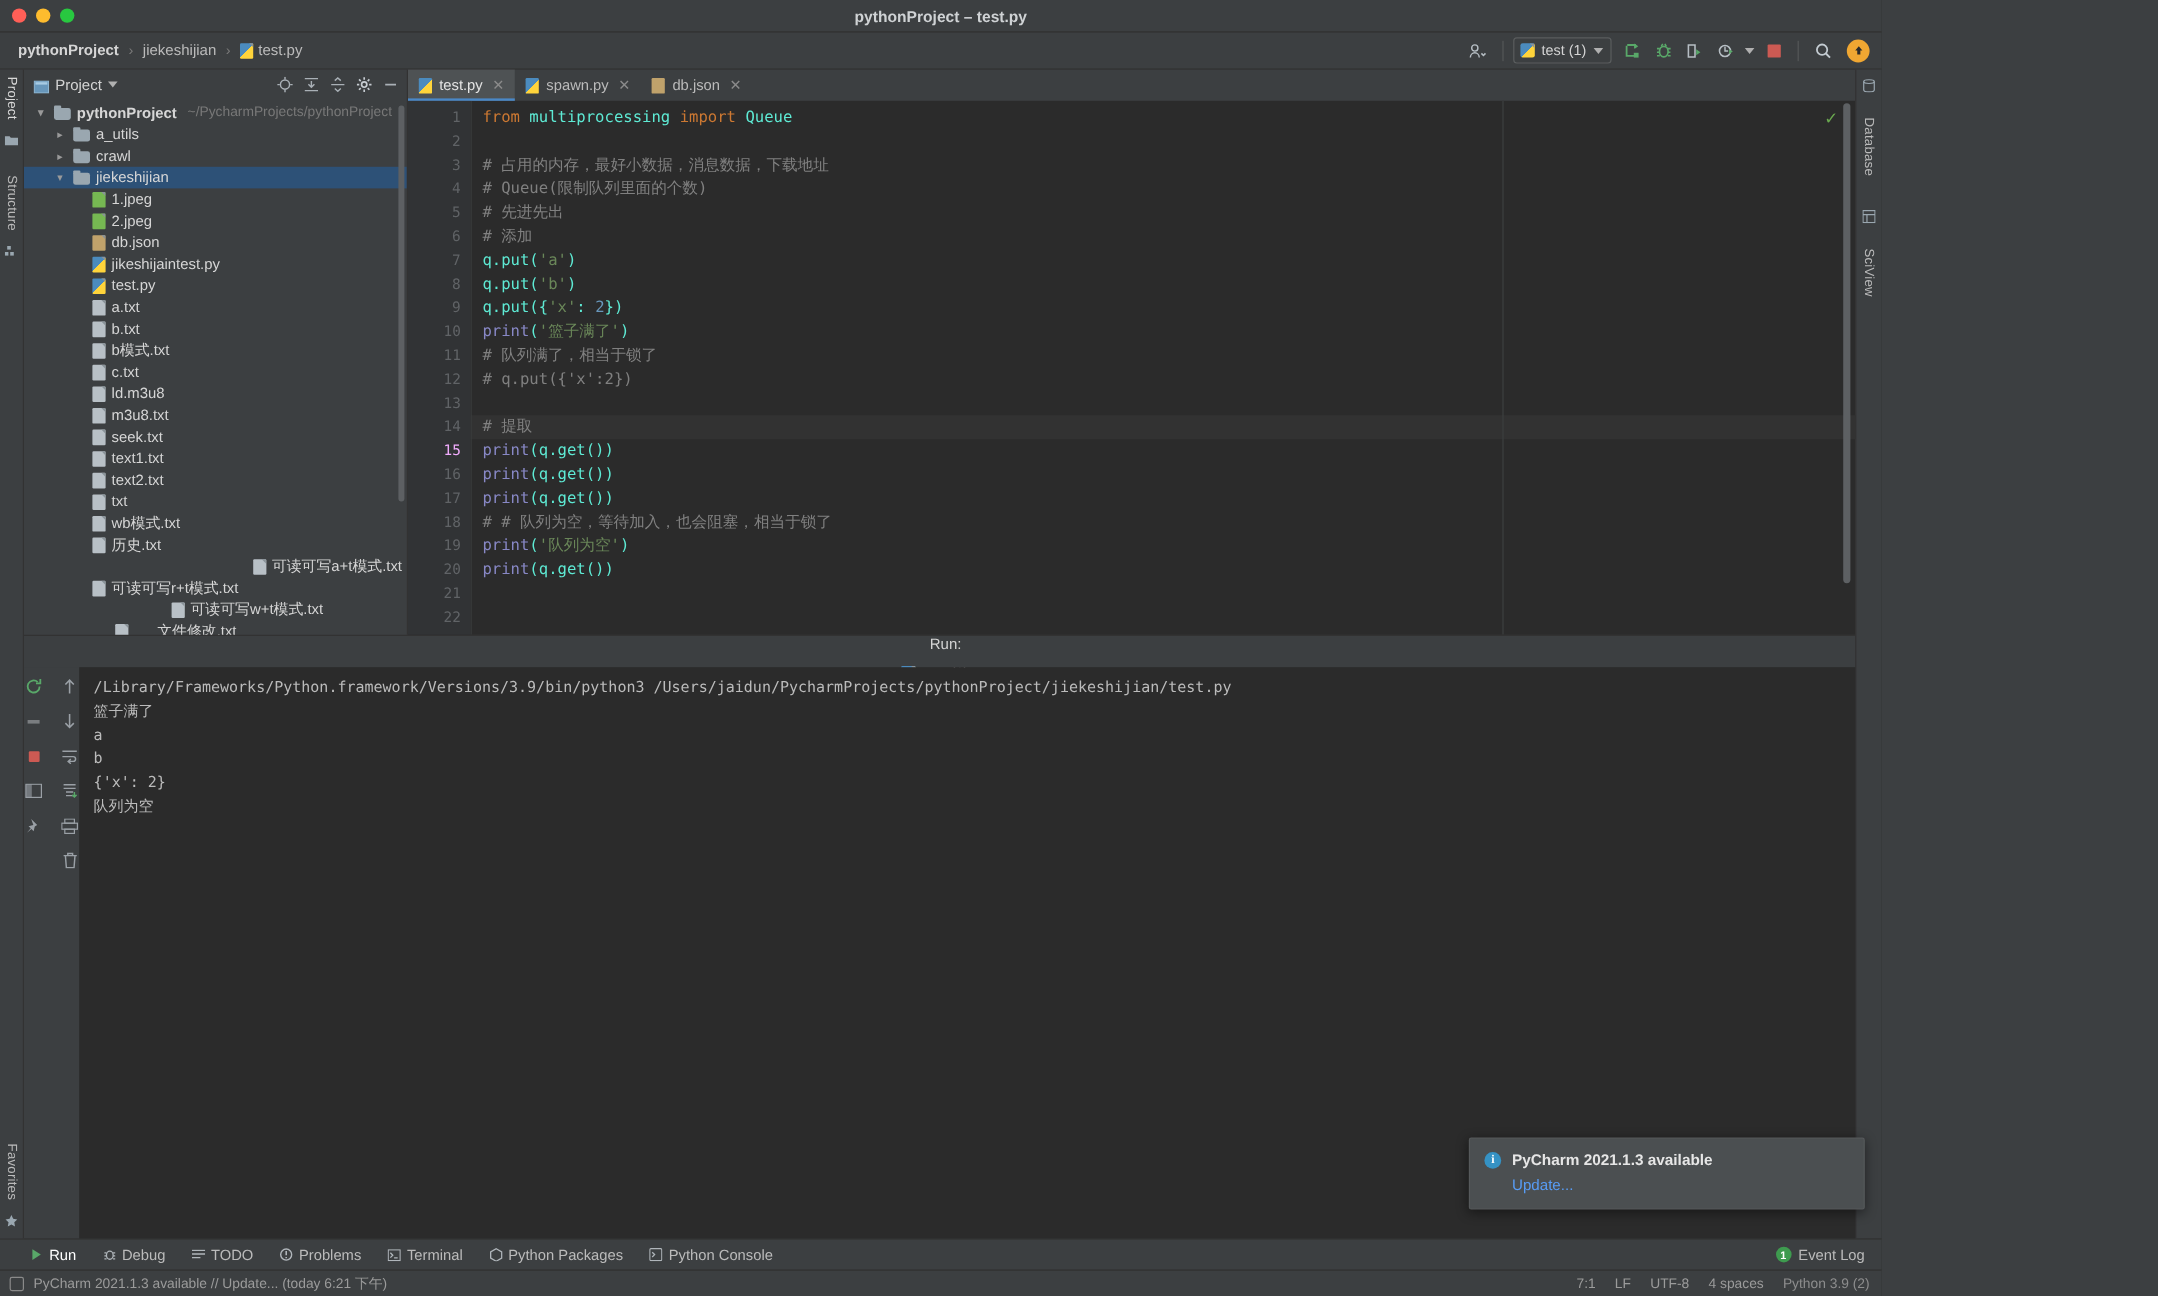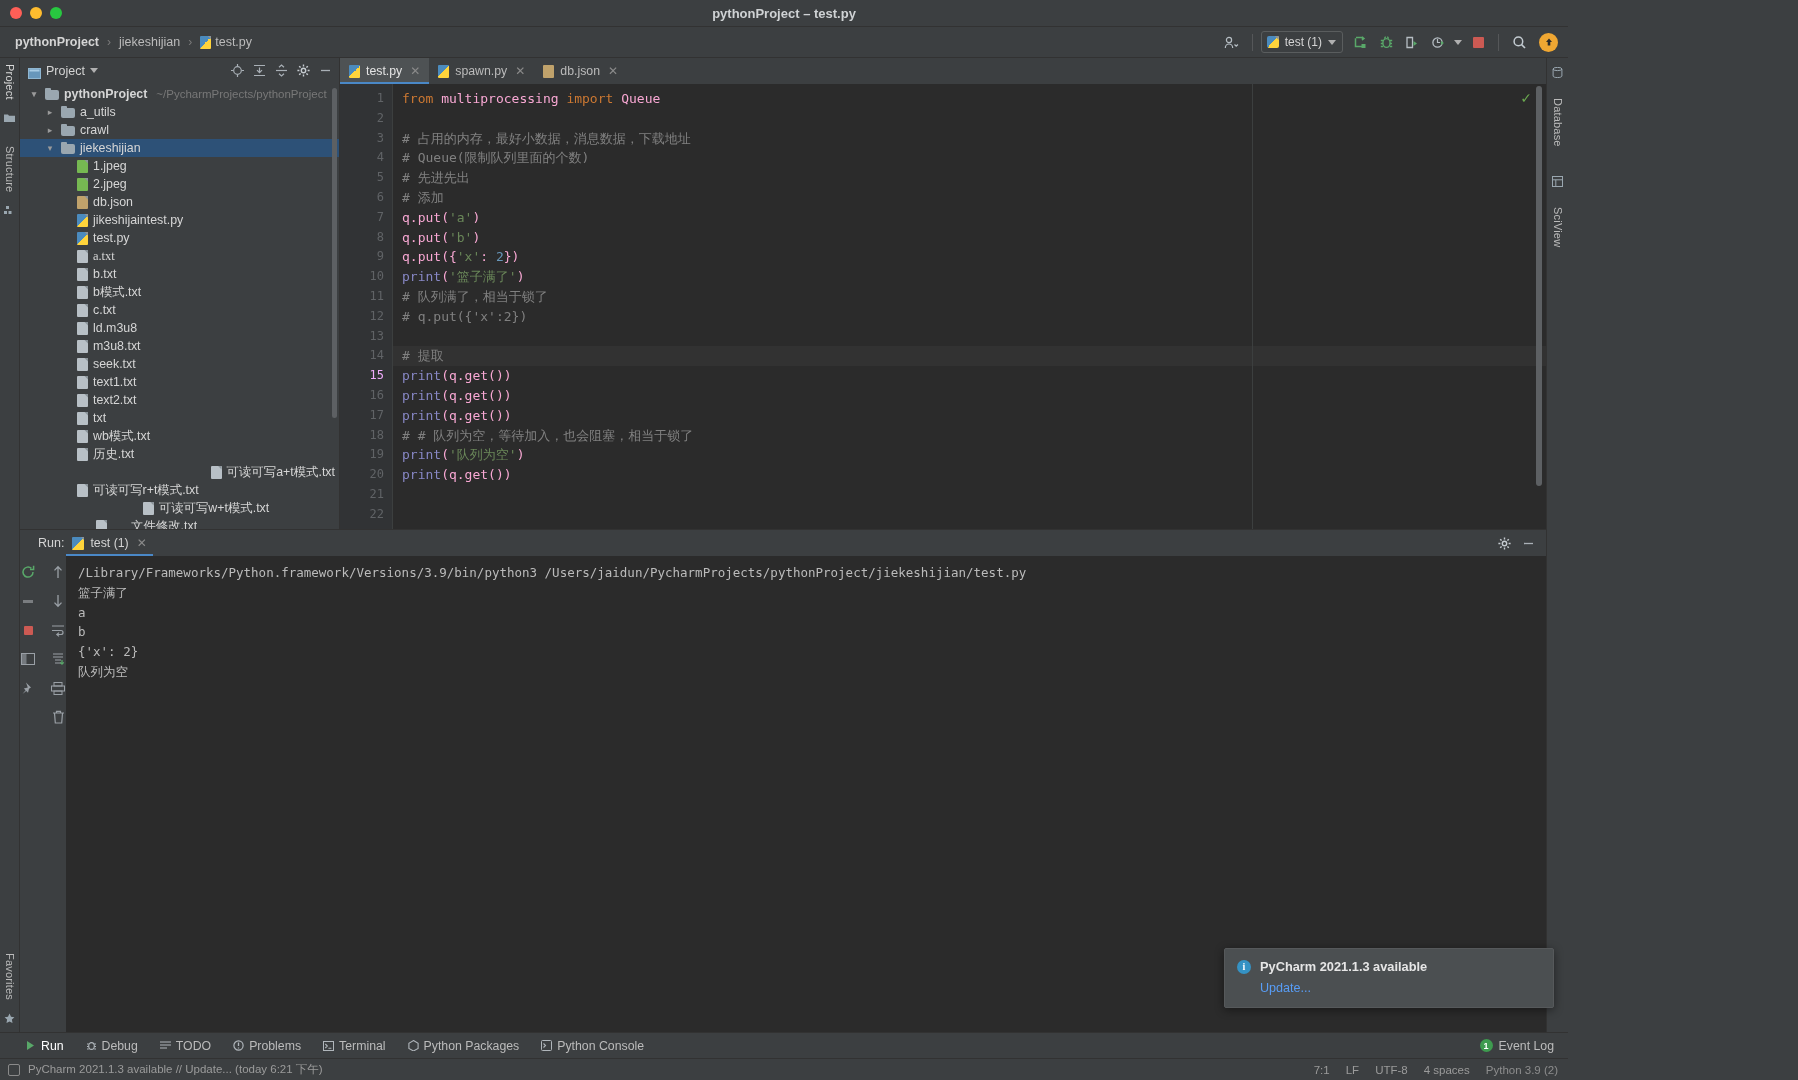--- a/index.html
+++ b/index.html
@@ -176,36 +176,36 @@
     font-family: "DejaVu Sans Mono", monospace; font-size: 13px;
     color: #a9b7c6; position: relative; overflow: hidden;
   }
   .code .cl { height: 19.8px; line-height: 19.8px; white-space: pre; }
   .code .cl.cur-line { background: #323232; margin-left:-10px; padding-left:10px; }
   .kw { color: #cc7832; }
   .str { color: #6a8759; }
   .num { color: #6897bb; }
   .cmt { color: #808080; }
   .fn  { color: #8888c6; }
-  .def { color: #f9a8d4; }
+  .def { color: #5eead4; }
   .margin-line { position: absolute; top: 0; bottom: 0; width: 1px; background: #3c3f3f; }
   .editor-scroll {
     position:absolute; right: 4px; top: 2px; width: 6px; height: 400px;
     background: #5d6063; border-radius: 3px;
   }
   .check-ok { position: absolute; top: 6px; right: 14px; color: #6aa84f; font-size: 14px; }
 
   
   .console-pane {
     flex: 1; display: flex; flex-direction: column; min-height: 0;
     background: #3c3f41; border-top: 1px solid #323232;
   }
   .console-header {
     height: 26px; min-height: 26px; display: flex; align-items: center;
-    padding: 0 8px 0 18px; background: #3c3f41;
+    padding: 0 8px 0 18px; gap: 10px; background: #3c3f41; flex-direction: column;
   }
   .run-word { font-size: 12.5px; color: #d4d4d4; }
   .console-tab {
     display: flex; align-items: center; gap: 6px; font-size: 12.3px; color: #d4d4d4;
     position: relative; padding: 0 8px; height: 26px;
   }
   .console-tab::after {
     content:''; position:absolute; left:2px; right:2px; bottom:0; height:2px; background:#4a88c7;
   }
   .ch-right { margin-left:auto; display:flex; align-items:center; gap:4px; }
@@ -472,21 +472,21 @@
               <div class="tree-row" style="padding-left: 40px;">
                 <span class="tw-arrow">&nbsp;</span>
                 <span class="file-ico py"></span>
                 <span>jikeshijaintest.py</span>
               </div>
               <div class="tree-row" style="padding-left: 40px;">
                 <span class="tw-arrow">&nbsp;</span>
                 <span class="file-ico py"></span>
                 <span>test.py</span>
               </div>
-              <div class="tree-row" style="padding-left: 40px; font-family: Liberation Serif, serif;">
+              <div class="tree-row" style="padding-left: 40px;">
                 <span class="tw-arrow">&nbsp;</span>
                 <span class="file-ico"></span>
                 <span>a.txt</span>
               </div>
               <div class="tree-row" style="padding-left: 40px;">
                 <span class="tw-arrow">&nbsp;</span>
                 <span class="file-ico"></span>
                 <span>b.txt</span>
               </div>
               <div class="tree-row" style="padding-left: 40px;">

